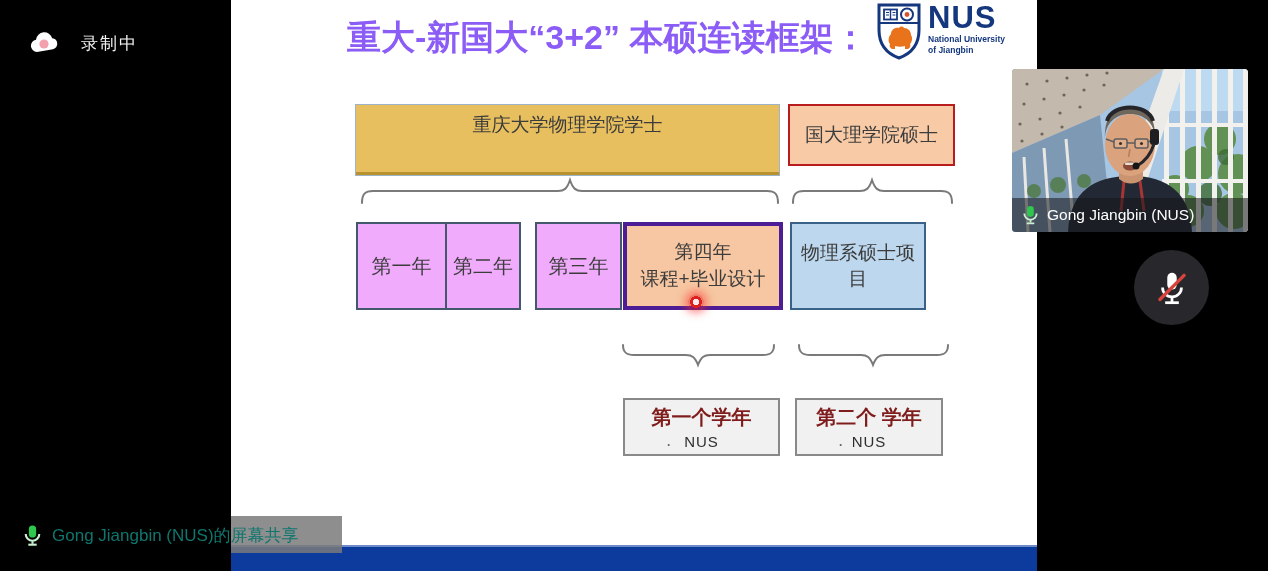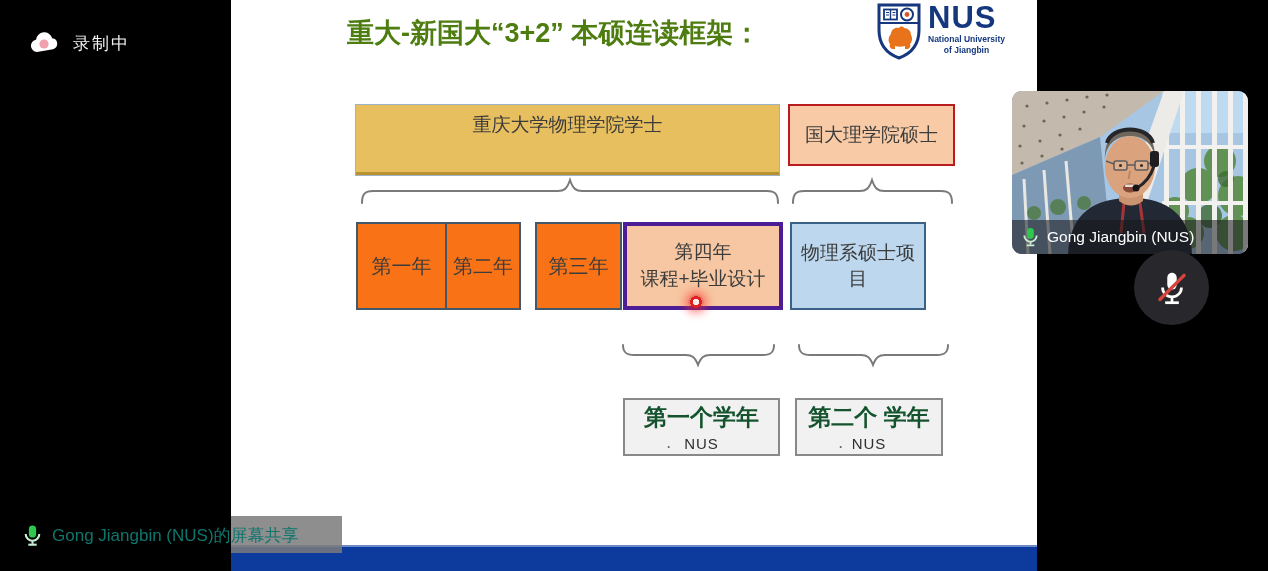--- a/index.html
+++ b/index.html
@@ -1,58 +1,58 @@
 <!DOCTYPE html>
 <html><head>
 <meta charset="utf-8">
 <style>
   html,body{margin:0;padding:0;background:#000;}
   .stage{position:relative;width:1268px;height:571px;background:#000;overflow:hidden;
          font-family:"Liberation Sans","DejaVu Sans",sans-serif;}
 
   
-  .recording{position:absolute;left:29px;top:31px;display:flex;align-items:center;gap:12px;cursor:pointer;}
+  .recording{position:absolute;left:29px;top:31px;display:flex;align-items:center;gap:20px;cursor:pointer;}
   .recording .label{color:#f2f2f2;font-size:17px;letter-spacing:2px;}
 
   
   .slide{position:absolute;left:231px;top:0;width:806px;height:545px;background:#fff;}
   .slide *{box-sizing:border-box;}
-  .slide-title{position:absolute;left:116px;top:15px;font-size:27px;font-weight:700;color:#4d7c0f;white-space:nowrap;}
+  .slide-title{position:absolute;left:116px;top:15px;font-size:34px;font-weight:700;color:#8b5cf6;white-space:nowrap;}
 
   .nus-logo{position:absolute;left:645px;top:3px;display:flex;gap:6px;align-items:flex-start;}
   .nus-word{font-size:31px;font-weight:700;color:#14377E;line-height:30px;letter-spacing:1px;}
-  .nus-sub{font-size:8.5px;font-weight:600;color:#14377E;line-height:10px;margin-top:1px;text-align:center;}
+  .nus-sub{font-size:8.5px;font-weight:600;color:#14377E;line-height:10px;margin-top:1px;}
 
   .box{position:absolute;display:flex;align-items:center;justify-content:center;text-align:center;
        color:#3c3c3c;font-size:19px;}
   .bachelor{left:124px;top:104px;width:425px;height:72px;background:#E8BF5E;
             border:1px solid #9FB3C8;box-shadow:inset 0 -3px 0 #B8922E;align-items:flex-start;padding-top:7px;}
   .master{left:557px;top:104px;width:167px;height:62px;background:#F8CBA6;border:2px solid #b91c1c;}
-  .yearbox{top:222px;height:88px;background:#f97316;border:2px solid #43596B;font-size:20px;}
+  .yearbox{top:222px;height:88px;background:#f0abfc;border:2px solid #43596B;font-size:20px;}
   .y1{left:125px;width:91px;} .y2{left:214px;width:76px;} .y3{left:304px;width:87px;text-align:right;}
   .year4{left:392px;top:222px;width:160px;height:88px;background:#F6C7A2;border:4px solid #4c1d95;
          flex-direction:column;line-height:1.4;}
   .msc{left:559px;top:222px;width:136px;height:88px;background:#BCD7EE;border:2px solid #3A6186;}
   .term{top:398px;height:58px;background:#F1F1F1;border:2px solid #898989;flex-direction:column;gap:2px;}
   .ta{left:392px;width:157px;} .tb{left:564px;width:148px;}
-  .term-line1{font-size:23px;font-weight:700;color:#14532d;}
+  .term-line1{font-size:20px;font-weight:700;color:#7f1d1d;}
   .term-line2{position:relative;width:100%;font-size:15px;color:#2e2e2e;letter-spacing:1px;}
   .term-dot{position:absolute;left:42px;bottom:1px;font-size:12px;color:#666;font-weight:700;letter-spacing:0;}
 
   .bracket{position:absolute;}
   .laser{position:absolute;left:457px;top:294px;width:16px;height:16px;border-radius:50%;
          background:radial-gradient(circle,#FFE9E9 0 3px,#E02020 3px 6px,rgba(224,32,32,.45) 6px 8px,transparent 8px);
          box-shadow:0 0 9px 3px rgba(255,45,45,.55);}
 
   
   .bluebar{position:absolute;left:231px;top:545px;width:806px;height:26px;background:#0C3A9D;
            box-shadow:inset 0 2px 0 rgba(190,205,235,.55);}
 
   
-  .video-thumb{position:absolute;left:1012px;top:91px;width:236px;height:163px;border-radius:10px;
+  .video-thumb{position:absolute;left:1012px;top:69px;width:236px;height:163px;border-radius:4px;
                overflow:hidden;background:#444;cursor:pointer;}
   .name-tag{position:absolute;left:0;right:0;bottom:0;height:34px;background:rgba(22,22,26,.55);
             display:flex;align-items:center;gap:7px;padding:0 9px;color:#fff;font-size:15.5px;}
 
   
   .mute-btn{position:absolute;left:1134px;top:250px;width:75px;height:75px;border-radius:50%;
             background:#28282C;display:flex;align-items:center;justify-content:center;cursor:pointer;}
 
   
   .share-badge{position:absolute;left:231px;top:516px;width:111px;height:37px;background:rgba(122,122,122,.85);}

